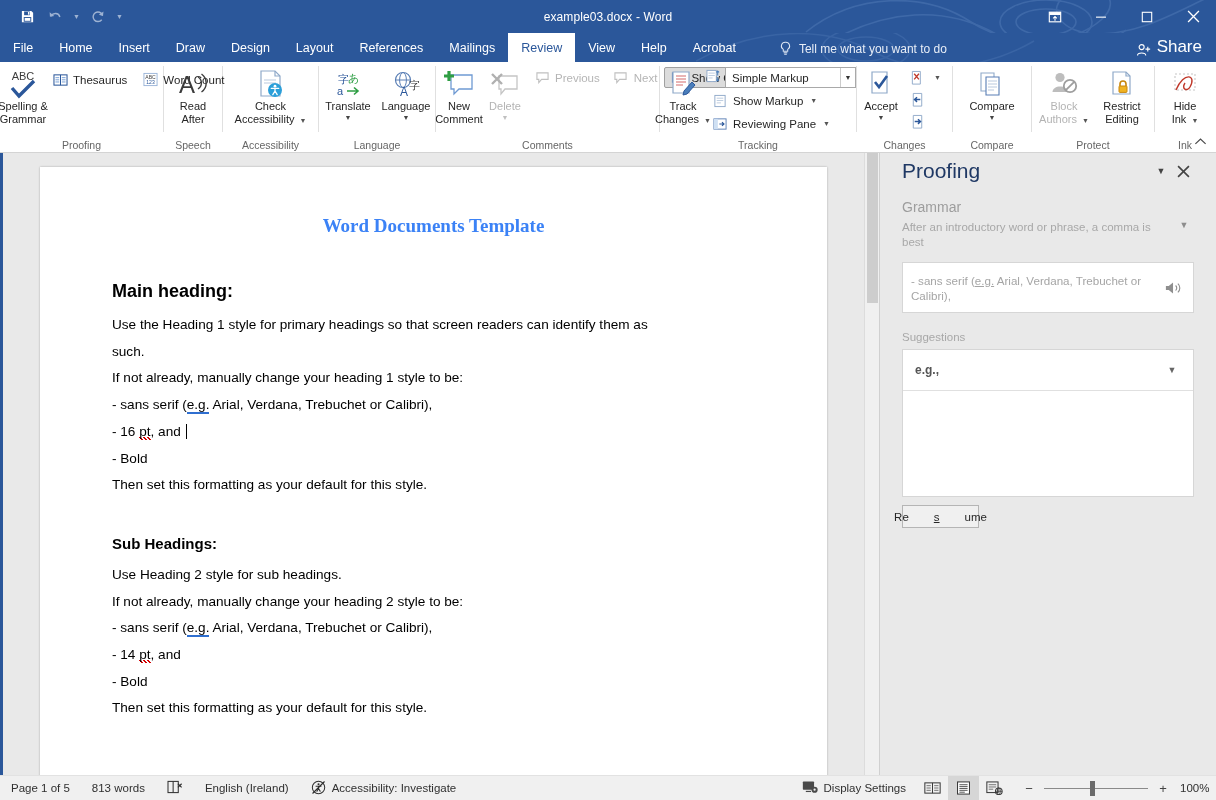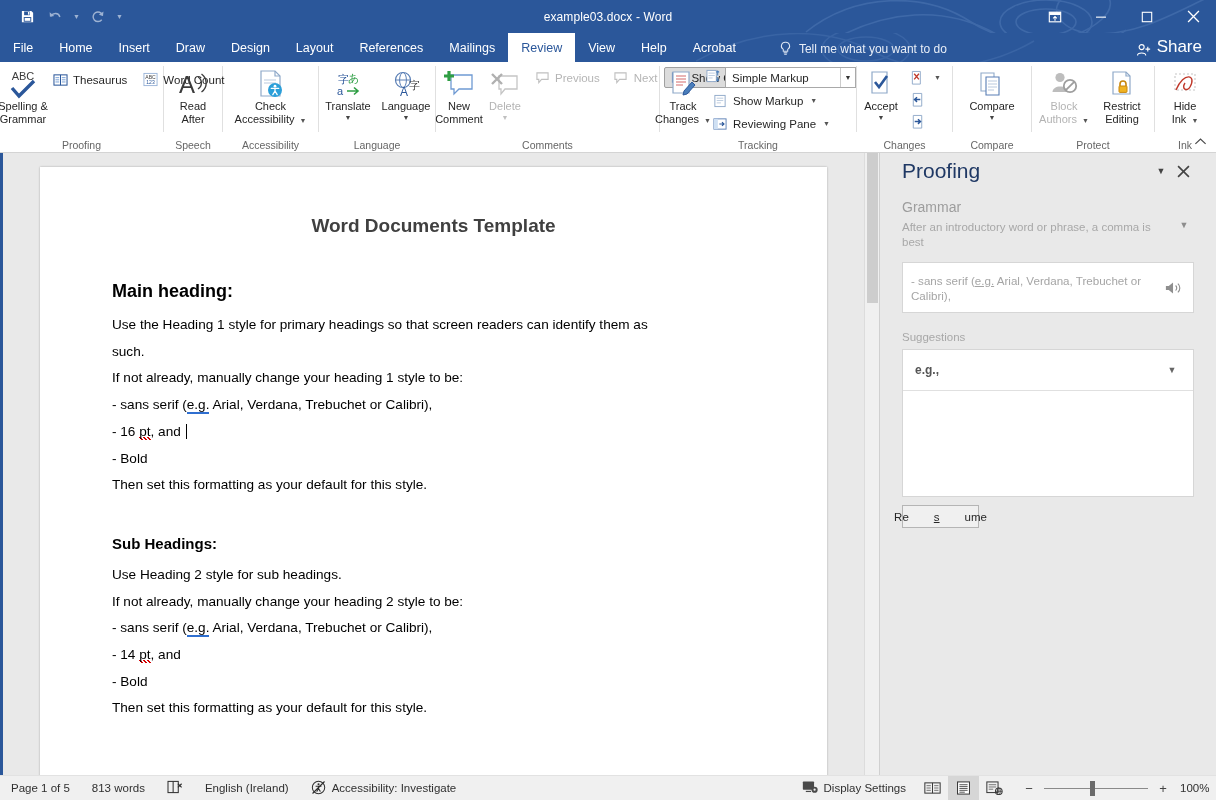--- a/index.html
+++ b/index.html
@@ -119,22 +119,22 @@
     overflow: hidden;
   }
   .docscroll { position: absolute; left: 0; top: 0; right: 337px; bottom: 0; overflow: hidden; }
   .page {
     position: absolute; left: 37px; top: 14px; width: 787px; min-height: 700px;
     background: #fff; box-shadow: 0 0 2px rgba(0,0,0,.28);
   }
   .pagebody { padding: 48px 72px 0 72px; }
 
   .doc-title {
-    text-align: center; font-family: Liberation Sans, sans-serif;
-    font-size: 19px; font-weight: bold; color: #404040; margin-bottom: 44px;
+    text-align: center; font-family: Liberation Serif, serif;
+    font-size: 19px; font-weight: bold; color: #3b82f6; margin-bottom: 44px;
   }
   .h1 { font-size: 18px; font-weight: bold; color: #000; margin-bottom: 10px; }
   .h2 { font-size: 15px; font-weight: bold; color: #000; margin: 0 0 10px 0; }
   .p  { font-size: 13.6px; color: #000; line-height: 26.7px; }
   .spacer { height: 36px; }
   .gram { border-bottom: 2px double #2f6fd0; }
   .spell { background: bottom left / 4px 3px repeat-x
            linear-gradient(45deg, transparent 40%, #d40000 40%, #d40000 60%, transparent 60%);
            padding-bottom: 1px; }
   .caret-blink { display: inline-block; width: 1px; height: 15px; background: #000; vertical-align: -3px; margin-left: 1px; }

